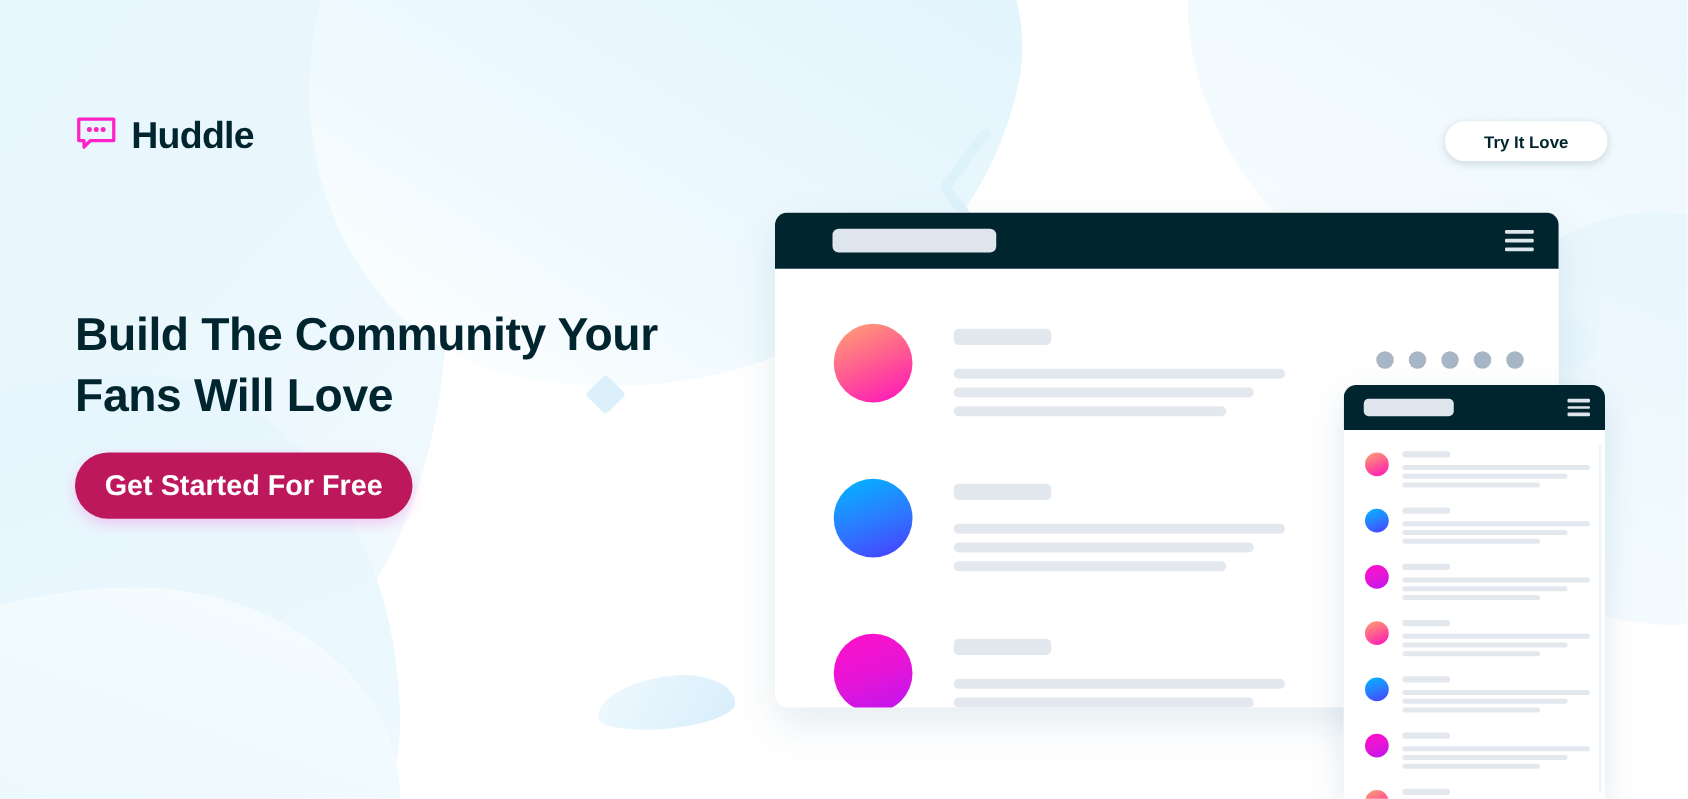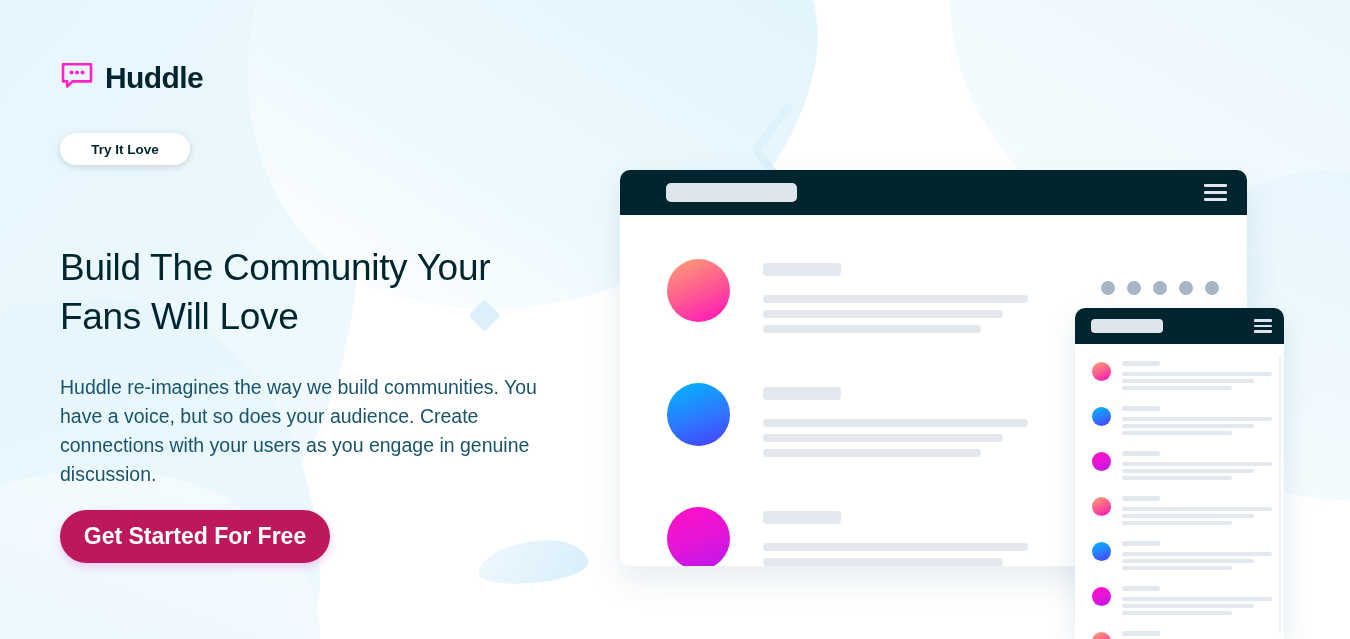--- a/index.html
+++ b/index.html
@@ -141,22 +141,21 @@
 
   .site-header {
     position: absolute;
     top: 0;
     left: 0;
     width: 1350px;
     height: 165px;
     display: flex;
     align-items: flex-start;
     justify-content: space-between;
-    padding: 62px 64px 0 60px;
-    flex-direction: column;
+    padding: 93px 64px 0 60px;
   }
 
   .logo {
     display: flex;
     align-items: center;
     gap: 11px;
   }
 
   .logo-mark {
     width: 34px;
@@ -195,21 +194,21 @@
   .hero-copy {
     position: absolute;
     left: 60px;
     top: 243px;
     width: 520px;
   }
 
   .hero-title {
     font-size: 37px;
     line-height: 49px;
-    font-weight: normal;
+    font-weight: bold;
     color: #00252e;
     letter-spacing: -0.3px;
     white-space: pre-line;
   }
 
   .hero-sub {
     margin-top: 32px;
     font-size: 19.5px;
     line-height: 29px;
     color: #19546b;
@@ -445,21 +444,20 @@
       </svg>
       <span class="logo-text">Huddle</span>
     </div>
 
     <button class="try-free-btn">Try It Love</button>
   </div>
 
   <div class="hero-copy">
     <h1 class="hero-title">Build The Community Your
 Fans Will Love</h1>
-    <p class="hero-sub">Huddle re-imagines the way we build communities. You have a voice, but so does your audience. Create connections with your users as you engage in genuine discussion.</p>
     <button class="cta-btn">Get Started For Free</button>
   </div>
 
   <div class="browser-mock">
     <div class="mock-topbar">
       <div class="mock-url"></div>
       <div class="hamburger">
         <span></span>
           <span></span>
           <span></span>

